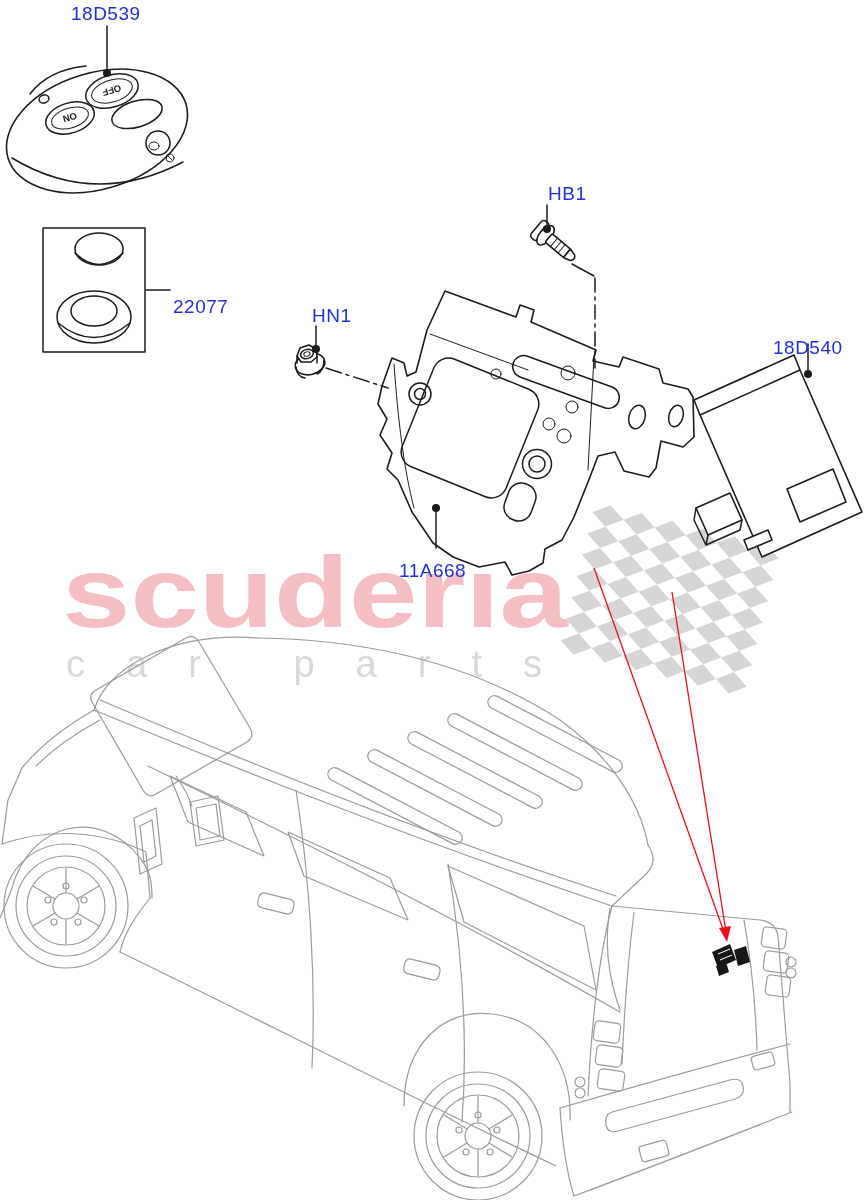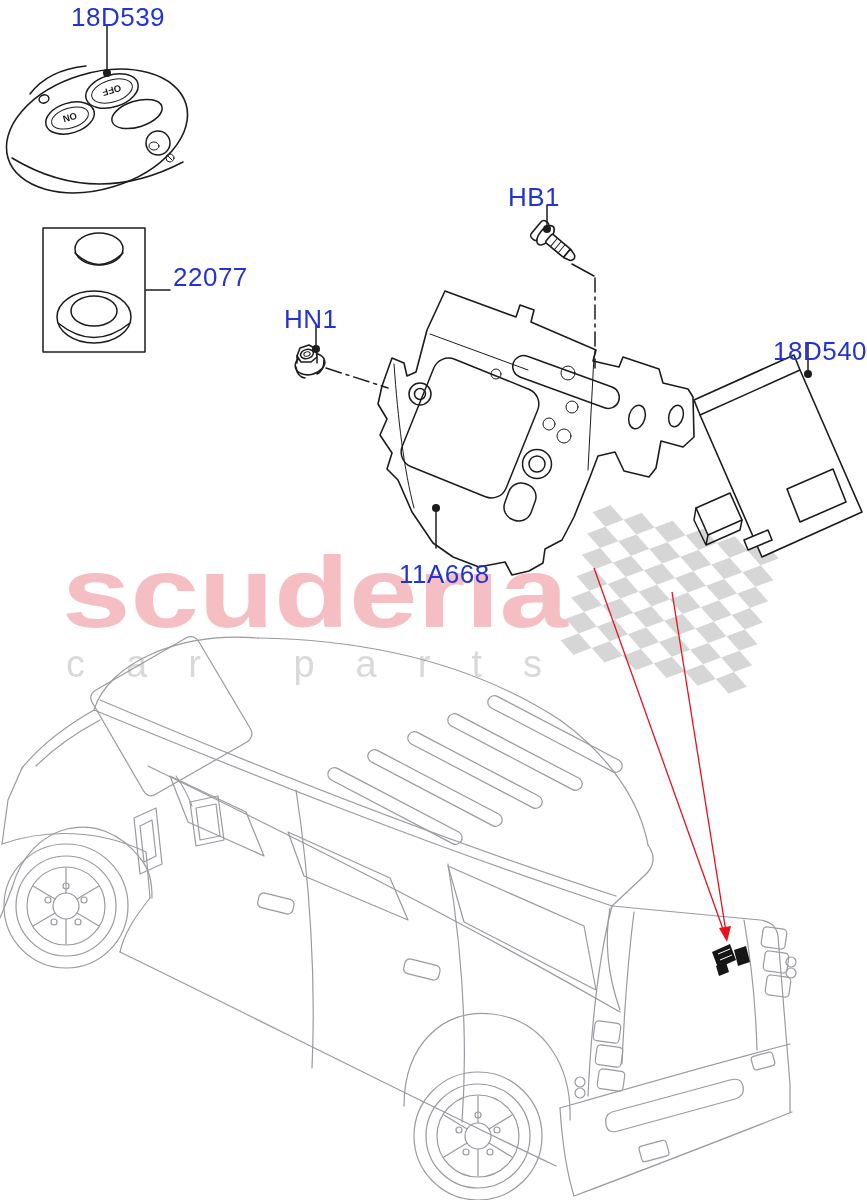--- a/index.html
+++ b/index.html
@@ -4,21 +4,21 @@
 <style>
   html,body{margin:0;padding:0;background:#fff;}
   .canvas{
     position:relative;width:867px;height:1200px;overflow:hidden;
     background:var(--background,#ffffff);
     font-family:"Liberation Sans", sans-serif;
   }
   .canvas svg{position:absolute;left:0;top:0;}
   .plabel{
     position:absolute;color:var(--label-blue,#2233d2);
-    font-size:26px;line-height:1;letter-spacing:.5px;cursor:pointer;white-space:nowrap;
+    font-size:19px;line-height:1;letter-spacing:.5px;cursor:pointer;white-space:nowrap;
   }
   .ink{stroke:var(--drawing-black,#1c1c1c);fill:none;stroke-width:1.5;stroke-linecap:round;stroke-linejoin:round}
   .inkf{stroke:var(--drawing-black,#1c1c1c);fill:#ffffff;stroke-width:1.6;stroke-linejoin:round}
   .inkthin{stroke:var(--drawing-black,#1c1c1c);fill:none;stroke-width:1;stroke-linecap:round}
   .car{stroke:var(--vehicle-gray,#9a9aa0);fill:none;stroke-width:1.2;stroke-linecap:round;stroke-linejoin:round}
   .chk{fill:var(--checker-gray,#d6d6d6)}
   .red{stroke:var(--pointer-red,#e8101c);fill:none;stroke-width:1.3}
   .redf{fill:var(--pointer-red,#e8101c)}
   .blk{fill:#161616;stroke:none}
   .dot{fill:var(--drawing-black,#1c1c1c)}
@@ -242,18 +242,18 @@
       <path class="ink" d="M 572,264 L 594,276"></path>
       <path class="ink" d="M 595,278 L 595,368" stroke-dasharray="14 5 3 5"></path>
       <path class="ink" d="M 436,512 L 436,548"></path>
         <circle class="dot" cx="436" cy="508" r="4"></circle>
       <path class="ink" d="M 808,344 L 808,371"></path>
         <circle class="dot" cx="808" cy="374" r="4"></circle>
     </g>
   </svg>
 
   <div class="plabel" style="left:71px;top:4px">18D539</div>
-  <div class="plabel" style="left:173px;top:264px">22077</div>
-  <div class="plabel" style="left:284px;top:306px">HN1</div>
-  <div class="plabel" style="left:508px;top:184px">HB1</div>
+  <div class="plabel" style="left:173px;top:297px">22077</div>
+  <div class="plabel" style="left:312px;top:306px">HN1</div>
+  <div class="plabel" style="left:548px;top:184px">HB1</div>
   <div class="plabel" style="left:399px;top:561px">11A668</div>
   <div class="plabel" style="left:773px;top:338px">18D540</div>
 </div>
 
 </body></html>

